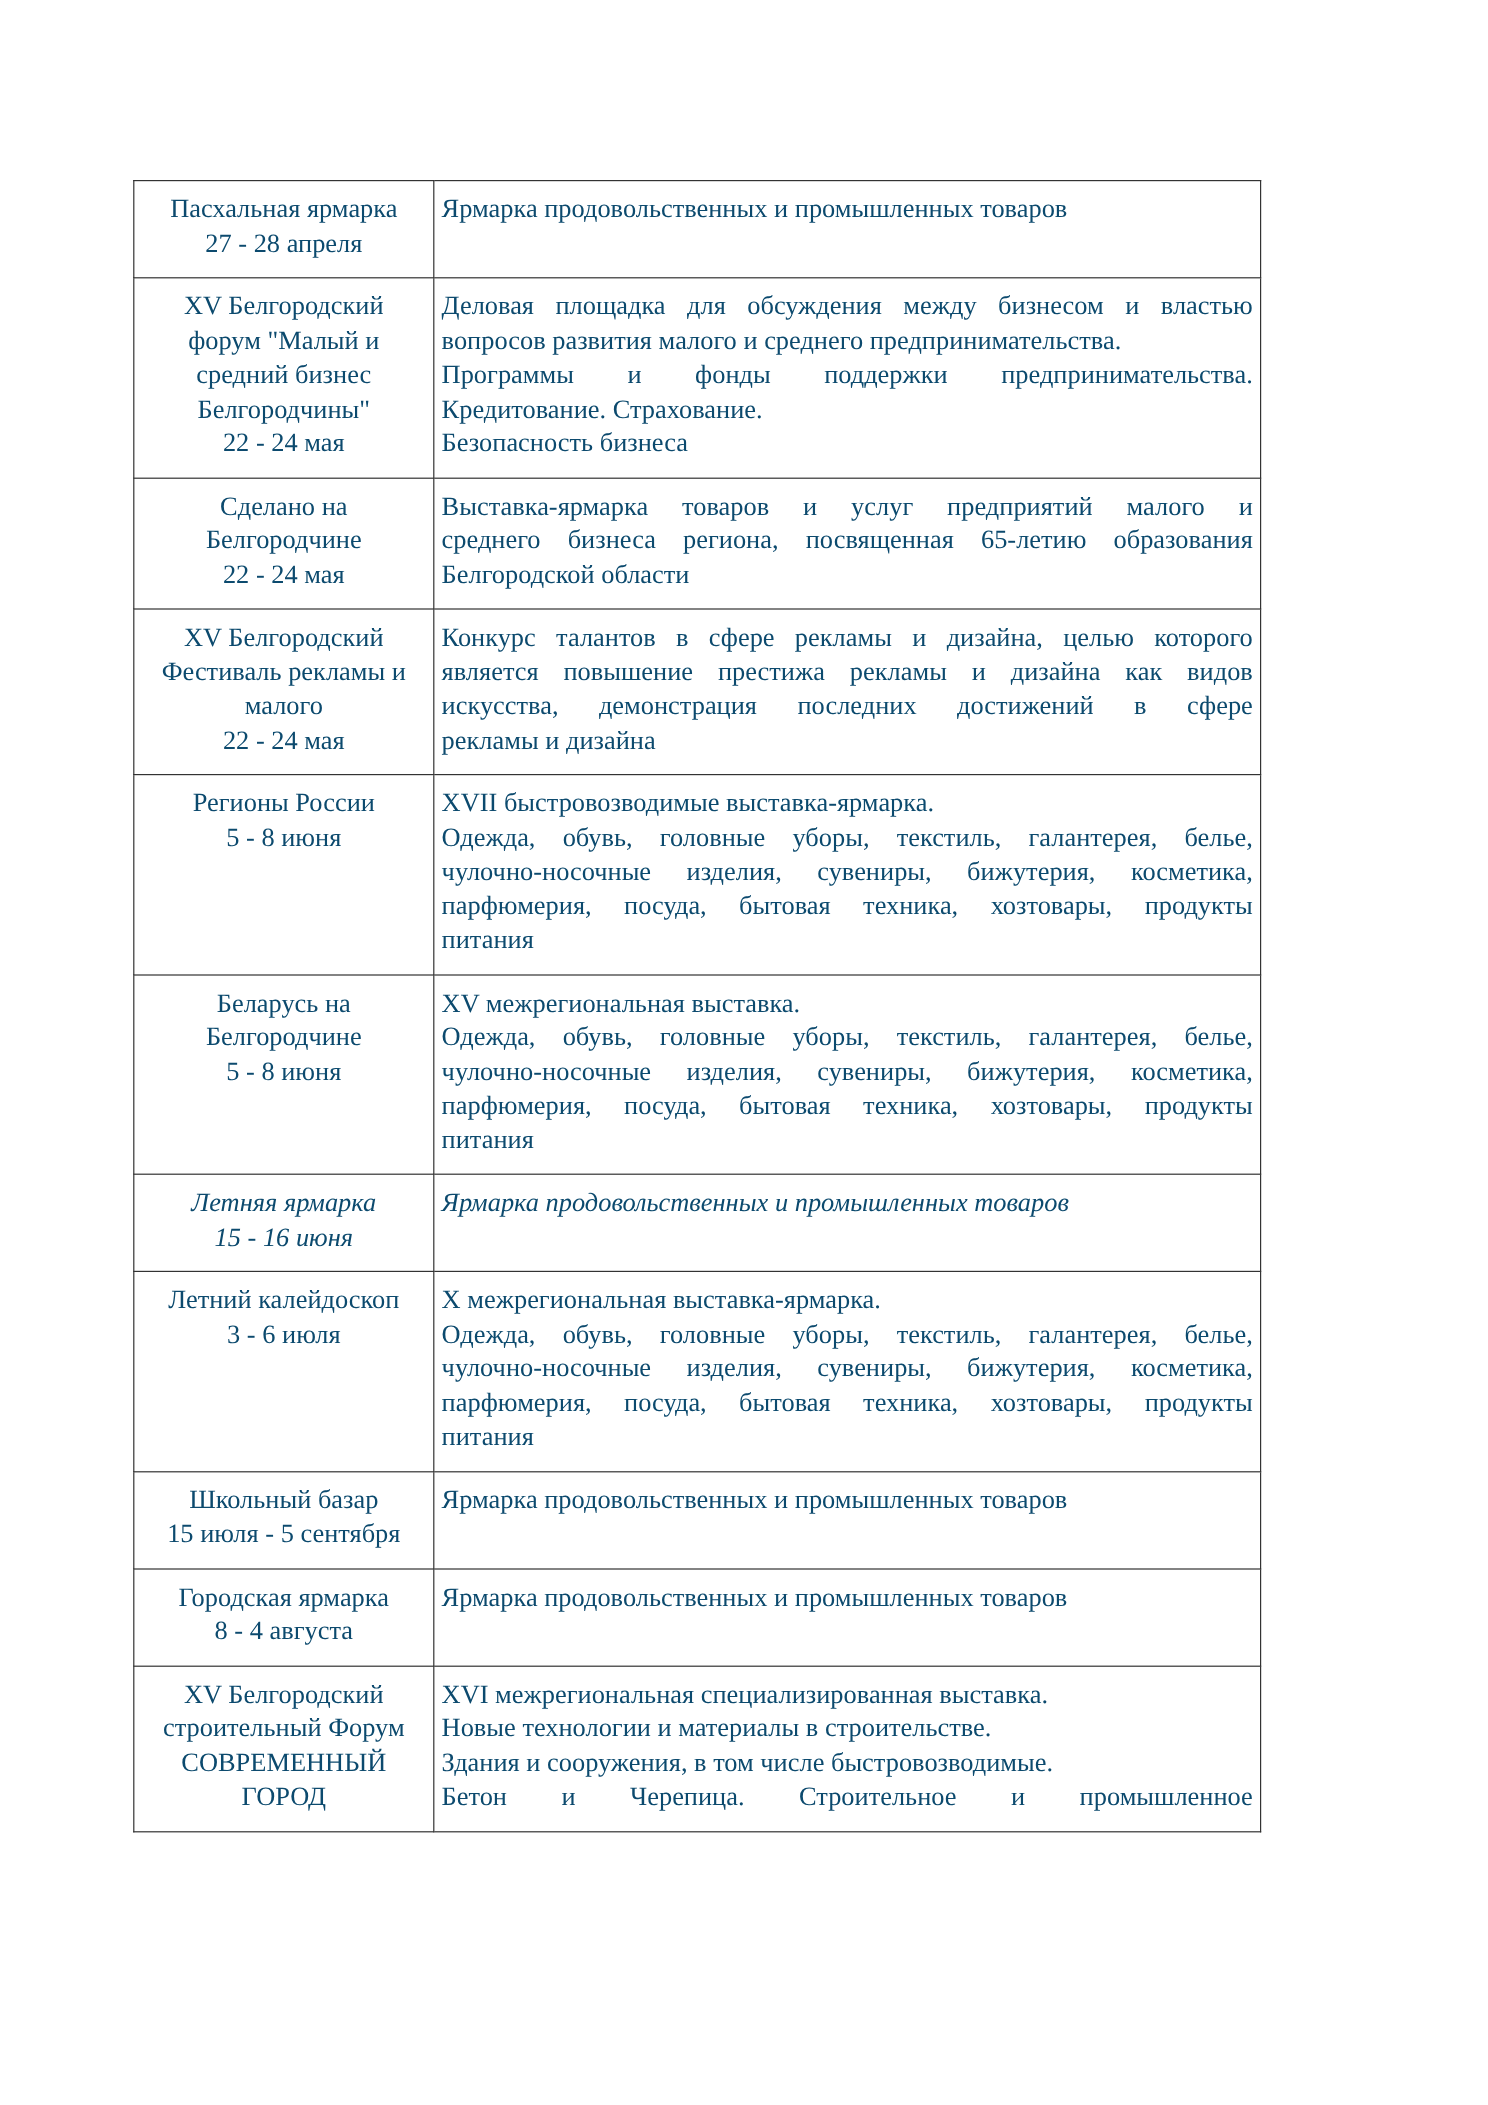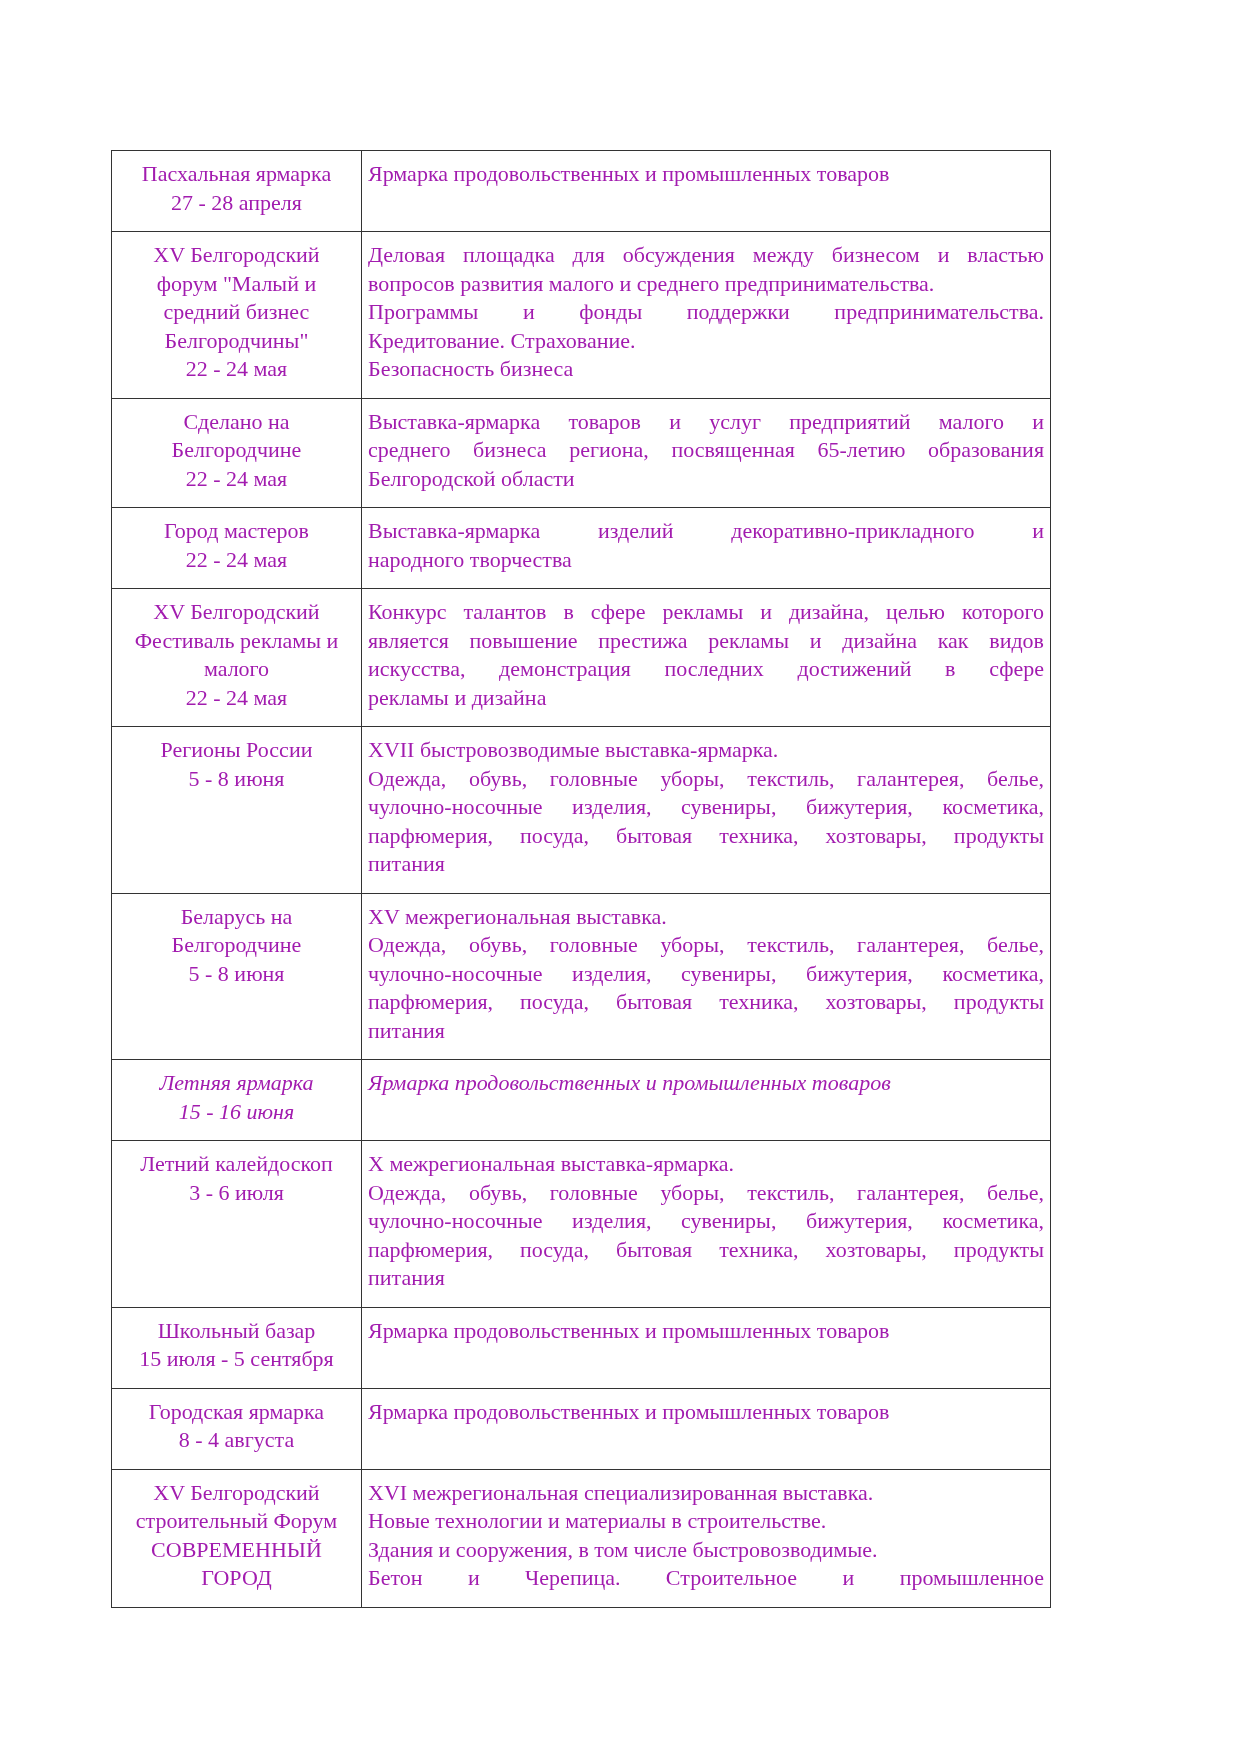--- a/index.html
+++ b/index.html
@@ -5,21 +5,21 @@
   html, body { margin: 0; padding: 0; background: #ffffff; }
   body { width: 1240px; height: 1754px; position: relative; overflow: hidden; }
   .page { position: absolute; left: 0; top: 0; width: 1240px; height: 1754px; background: #fff; }
   table.events {
     position: absolute; left: 111px; top: 150px;
     width: 940px;
     border-collapse: collapse;
     font-family: "Liberation Serif", "DejaVu Serif", serif;
     font-size: 22px;
     line-height: 28.5px;
-    color: #a21caf;
+    color: #0c4a6e;
   }
   table.events td {
     border: 1.5px solid #333;
     vertical-align: top;
     padding: 9px 6px 14px 6px;
   }
   td.name-cell { width: 237px; text-align: center; }
   td.desc-cell { text-align: justify; text-align-last: left; margin-left: 36px; }
   .line { display: block; }
   .desc-line { display: block; text-align: justify; text-align-last: left; }
@@ -59,30 +59,20 @@
         <tr style="height: 97px;">
           <td class="name-cell">
             <span class="line">Сделано на</span>
             <span class="line">Белгородчине</span>
             <span class="line">22 - 24 мая</span>
           </td>
           <td class="desc-cell">
             <span class="desc-line full">Выставка-ярмарка товаров и услуг предприятий малого и</span>
             <span class="desc-line full">среднего бизнеса региона, посвященная 65-летию образования</span>
             <span class="desc-line">Белгородской области</span>
-          </td>
-        </tr>
-        <tr style="height: 72px;">
-          <td class="name-cell">
-            <span class="line">Город мастеров</span>
-            <span class="line">22 - 24 мая</span>
-          </td>
-          <td class="desc-cell">
-            <span class="desc-line full">Выставка-ярмарка изделий декоративно-прикладного и</span>
-            <span class="desc-line">народного творчества</span>
           </td>
         </tr>
         <tr style="height: 123px;">
           <td class="name-cell">
             <span class="line">XV Белгородский</span>
             <span class="line">Фестиваль рекламы и</span>
             <span class="line">малого</span>
             <span class="line">22 - 24 мая</span>
           </td>
           <td class="desc-cell">

